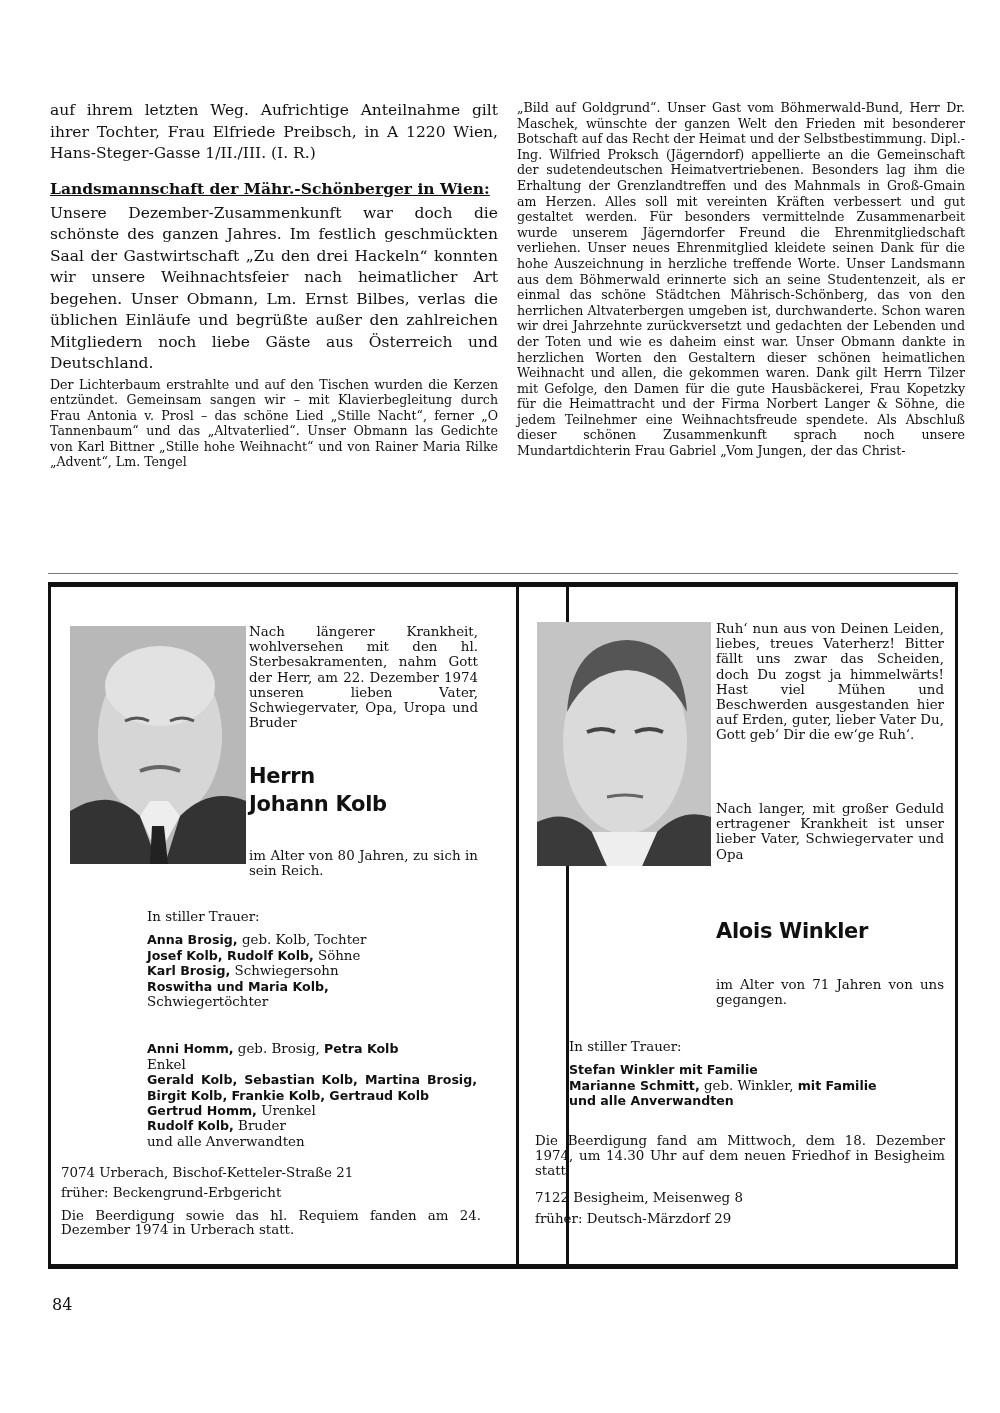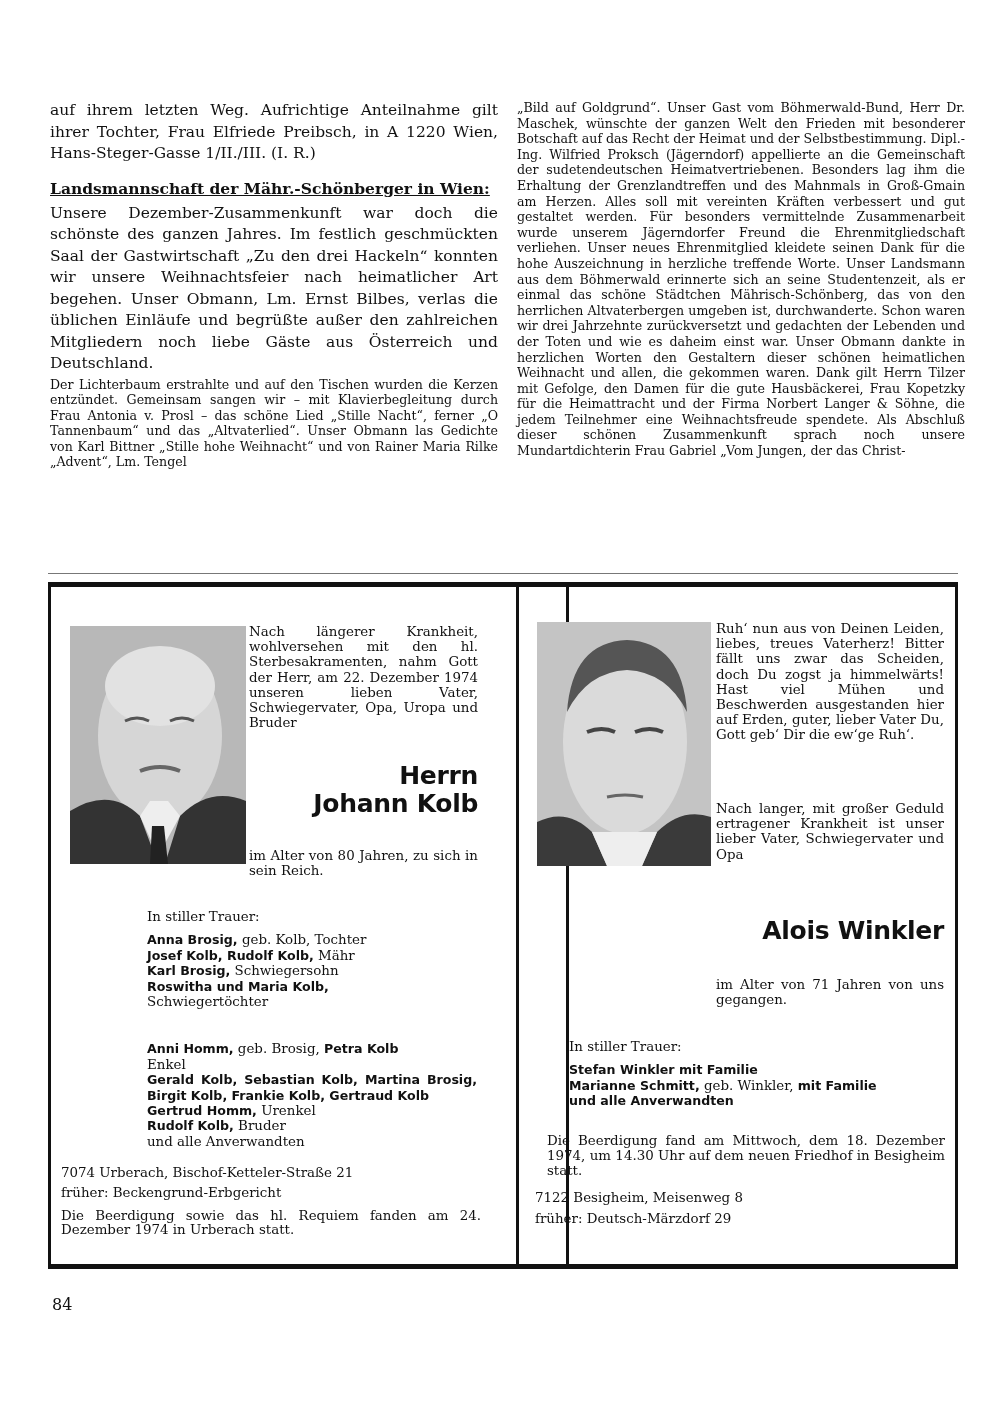--- a/index.html
+++ b/index.html
@@ -8,21 +8,21 @@
   .serif-lg{font-family:"DejaVu Serif",serif;font-size:15.5px;line-height:21.5px;text-align:justify;}
   .serif-sm{font-family:"DejaVu Serif",serif;font-size:12.6px;line-height:15.6px;text-align:justify;}
   .heading{font-family:"DejaVu Serif",serif;font-weight:bold;font-size:15.5px;line-height:20px;text-decoration:underline;}
   p{margin:0;}
   .col{width:448px;}
   .rule{position:absolute;left:48px;width:910px;top:573px;height:1px;background:#777;}
   .box{position:absolute;top:582px;height:687px;border:3px solid #111;border-top-width:5px;border-bottom-width:5px;box-sizing:border-box;}
   .photo{position:absolute;background:#aaa;overflow:hidden;}
   .photo svg{width:100%;height:100%;display:block;}
   .ob-text{font-family:"DejaVu Serif",serif;font-size:13.4px;line-height:15.2px;text-align:justify;}
-  .name-big{font-family:"DejaVu Sans",sans-serif;font-weight:bold;font-size:25px;line-height:28px;text-align:right;letter-spacing:-0.3px;}
+  .name-big{font-family:"DejaVu Sans",sans-serif;font-weight:bold;font-size:21px;line-height:28px;text-align:left;letter-spacing:-0.3px;}
   .mourn{font-family:"DejaVu Serif",serif;font-size:13.4px;line-height:15.4px;}
   .b{font-family:"DejaVu Sans",sans-serif;font-weight:bold;font-size:12.6px;}
   .page-num{font-family:"DejaVu Serif",serif;font-size:16px;}
 </style>
 </head>
 <body>
 
 <div class="abs col" style="left:50px;top:100px;">
   <p class="serif-lg">auf ihrem letzten Weg. Aufrichtige Anteilnahme gilt ihrer Tochter, Frau Elfriede Preibsch, in A 1220 Wien, Hans-Steger-Gasse 1/II./III. (I. R.)</p>
   <p class="heading" style="margin-top:14px;">Landsmannschaft der Mähr.-Schönberger in Wien:</p>
@@ -54,21 +54,21 @@
   <div class="name-big abs" style="left:198px;top:175px;width:229px;">
     <div>Herrn</div>
     <div>Johann Kolb</div>
   </div>
   <p class="ob-text abs" style="left:198px;top:261px;width:229px;">im Alter von 80 Jahren, zu sich in sein Reich.</p>
 
   <div class="mourn abs" style="left:96px;top:322px;width:330px;">
     <div style="margin-bottom:8px;">In stiller Trauer:</div>
     <div id="left-mourners" style="text-align:justify;">
         <div style="line-height: 15.4px;"><span class="b">Anna Brosig,</span><span> geb. Kolb, Tochter</span></div>
-        <div style="line-height: 15.4px;"><span class="b">Josef Kolb, Rudolf Kolb,</span><span> Mähr</span></div>
+        <div style="line-height: 15.4px;"><span class="b">Josef Kolb, Rudolf Kolb,</span><span> Söhne</span></div>
         <div style="line-height: 15.4px;"><span class="b">Karl Brosig,</span><span> Schwiegersohn</span></div>
         <div style="line-height: 15.4px;"><span class="b">Roswitha und Maria Kolb,</span></div>
         <div style="line-height: 15.4px;"><span>Schwiegertöchter</span></div>
         <div style="line-height: 15.4px; margin-top: 32px;"><span class="b">Anni Homm,</span><span> geb. Brosig, </span><span class="b">Petra Kolb</span></div>
         <div style="line-height: 15.4px;"><span>Enkel</span></div>
         <div style="line-height: 15.4px;"><span class="b">Gerald Kolb, Sebastian Kolb, Martina Brosig, Birgit Kolb, Frankie Kolb, Gertraud Kolb</span></div>
         <div style="line-height: 15.4px;"><span class="b">Gertrud Homm,</span><span> Urenkel</span></div>
         <div style="line-height: 15.4px;"><span class="b">Rudolf Kolb,</span><span> Bruder</span></div>
         <div style="line-height: 15.4px;"><span>und alle Anverwandten</span></div>
       </div>
@@ -102,19 +102,19 @@
   <div class="mourn abs" style="left:50px;top:452px;width:375px;">
     <div style="margin-bottom:8px;">In stiller Trauer:</div>
     <div><span class="b">Stefan Winkler mit Familie</span></div>
     <div style="text-align:justify;">
       <span class="b">Marianne Schmitt,</span><span> geb. Winkler, </span><span class="b">mit Familie</span>
     </div>
     <div><span class="b">und alle Anverwandten</span></div>
   </div>
 
   <div class="mourn abs" style="left:16px;top:547px;width:410px;">
-    <p style="text-align:justify;line-height:14.8px;margin-left:12px;">Die Beerdigung fand am Mittwoch, dem 18. Dezember 1974, um 14.30 Uhr auf dem neuen Friedhof in Besigheim statt.</p>
+    <p style="text-align:justify;line-height:14.8px;">Die Beerdigung fand am Mittwoch, dem 18. Dezember 1974, um 14.30 Uhr auf dem neuen Friedhof in Besigheim statt.</p>
     <div style="margin-top:12px;">7122 Besigheim, Meisenweg 8</div>
     <div style="margin-top:5px;">früher: Deutsch-Märzdorf 29</div>
   </div>
 </div>
 
 <div class="abs page-num" style="left:52px;top:1295px;">84</div>
 
 </body></html>

